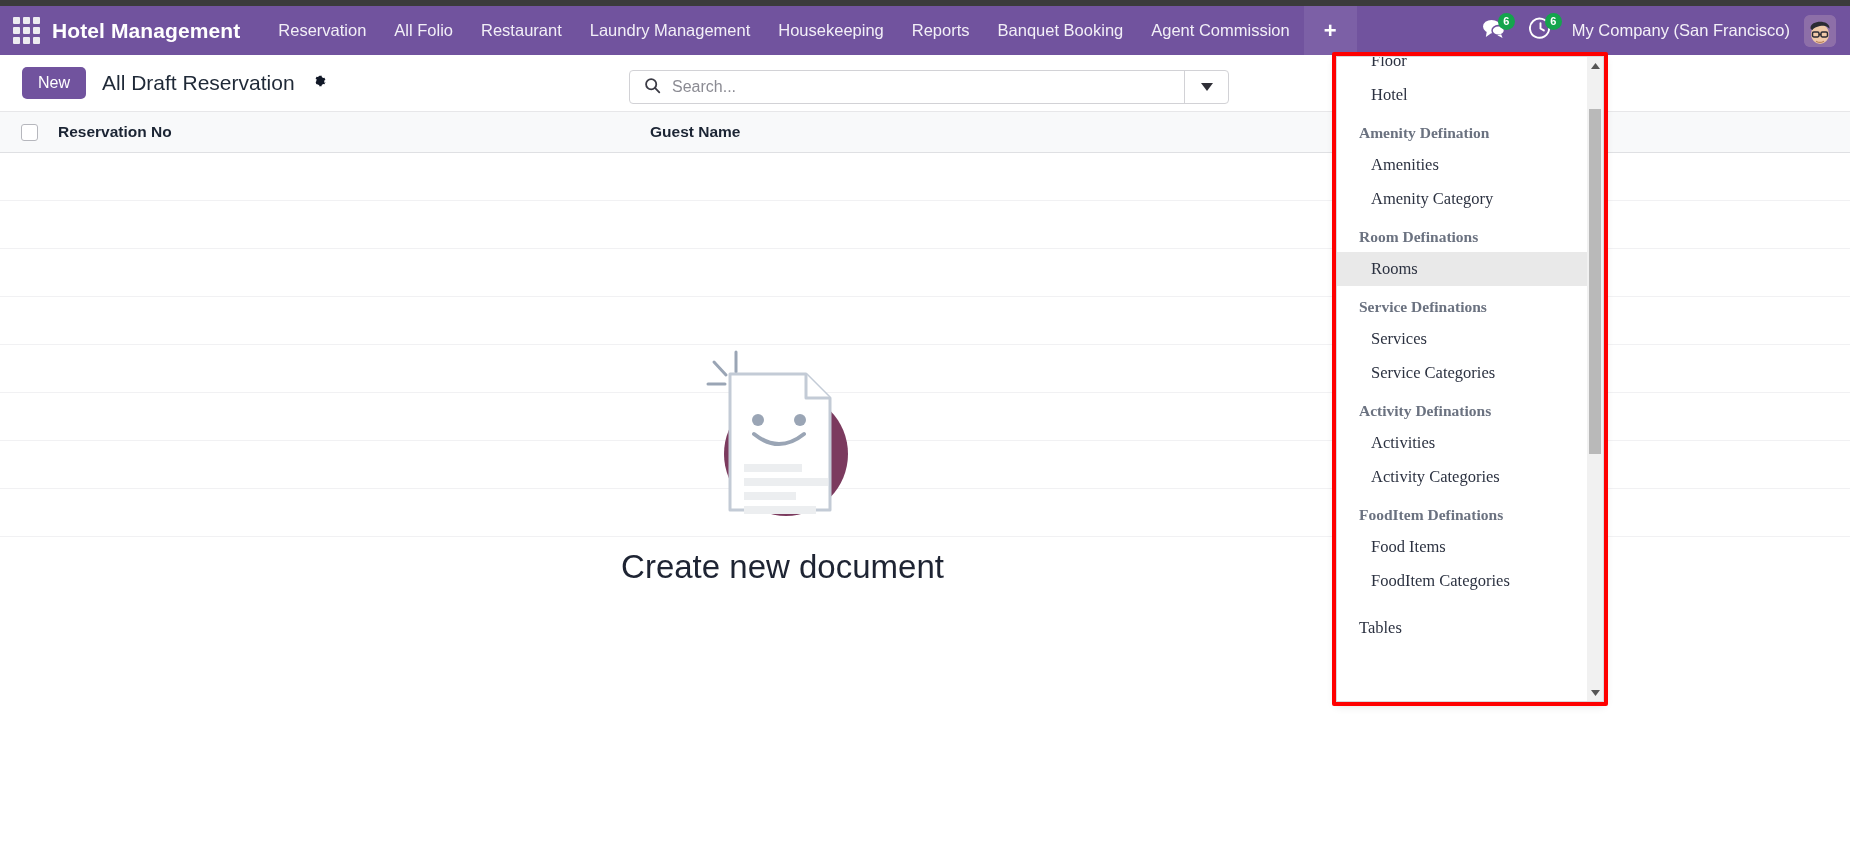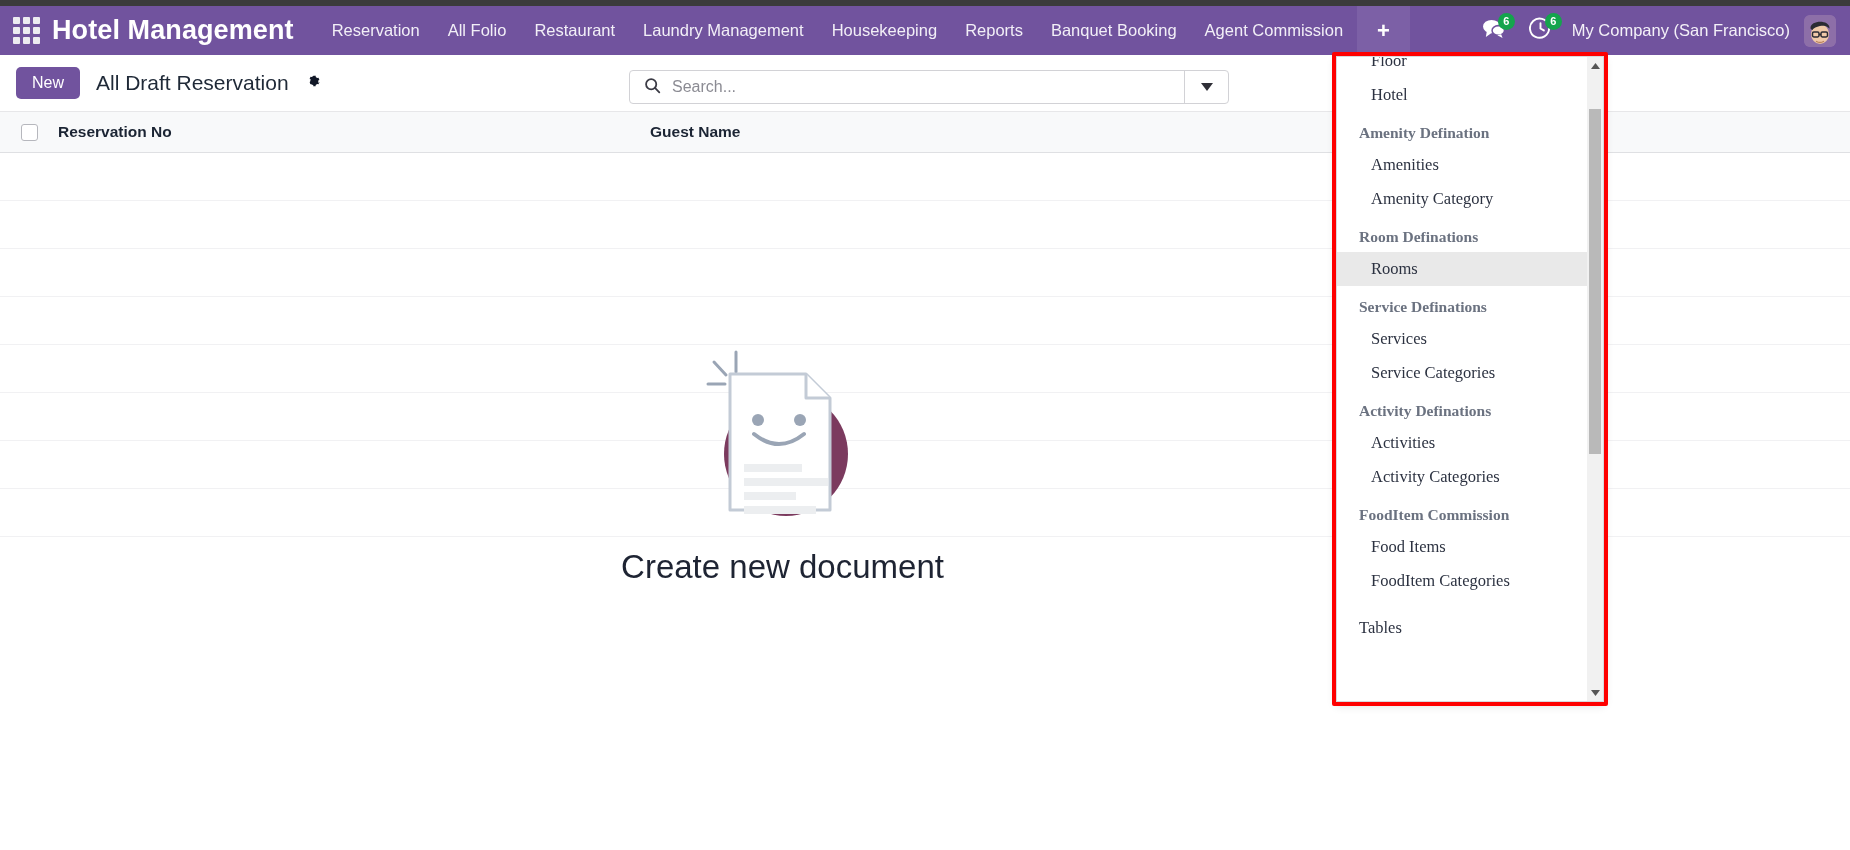--- a/index.html
+++ b/index.html
@@ -29,21 +29,21 @@
     display: flex; align-items: center; justify-content: center;
     flex: 0 0 auto;
   }
   .apps-grid {
     display: grid; grid-template-columns: repeat(3, 7px);
     grid-template-rows: repeat(3, 7px); gap: 3px;
   }
   .apps-grid i { display: block; width: 7px; height: 7px; background: #ecebf1; border-radius: 1px; }
 
   .brand {
-    font-size: 27px; font-weight: 700; color: #ffffff;
+    font-size: 21px; font-weight: 700; color: #ffffff;
     padding-right: 24px; white-space: nowrap; letter-spacing: .1px;
   }
   .menu-items { display: flex; align-items: center; height: 49px; }
   .menu-item {
     font-size: 16.5px; color: #f2eff7; padding: 0 14px; height: 49px;
     display: flex; align-items: center; white-space: nowrap;
   }
   .menu-item.plus {
     background: #7c60a6; font-size: 22px; font-weight: 700; padding: 0 20px; color: #fff;
   }
@@ -63,21 +63,21 @@
     background: #8f6fae; flex: 0 0 auto;
   }
 
   
   .control-panel {
     position: absolute; top: 55px; left: 0; width: 1850px; height: 57px;
     background: #ffffff; border-bottom: 1px solid #e7e7e9;
     display: flex; align-items: center;
   }
   .btn-new {
-    margin-left: 16px; background: #71539e; color: #fff;
+    margin-left: 22px; background: #71539e; color: #fff;
     border: none; border-radius: 5px;
     font-size: 16px; font-weight: 400; padding: 7px 16px;
     font-family: inherit; cursor: pointer;
   }
   .breadcrumb {
     margin-left: 16px; font-size: 21px; color: #1f2937; font-weight: 400;
     display: flex; align-items: center; gap: 16px;
   }
   .gear-icon { font-size: 16px; color: #111827; line-height: 1; }
 
@@ -333,21 +333,21 @@
     <div class="dd-item active">Rooms</div>
 
     <div class="dd-section">Service Definations</div>
     <div class="dd-item">Services</div>
     <div class="dd-item">Service Categories</div>
 
     <div class="dd-section">Activity Definations</div>
     <div class="dd-item">Activities</div>
     <div class="dd-item">Activity Categories</div>
 
-    <div class="dd-section">FoodItem Commission</div>
+    <div class="dd-section">FoodItem Definations</div>
     <div class="dd-item">Food Items</div>
     <div class="dd-item">FoodItem Categories</div>
 
     <div class="dd-plain" style="padding-top:18px">Tables</div>
   </div>
 
   <div class="dd-sb">
     <div class="dd-sb-arrow up">
       <svg width="9" height="6" viewBox="0 0 9 6">
           <path d="M4.5 0 L9 6 L0 6 Z" fill="#555"></path>

